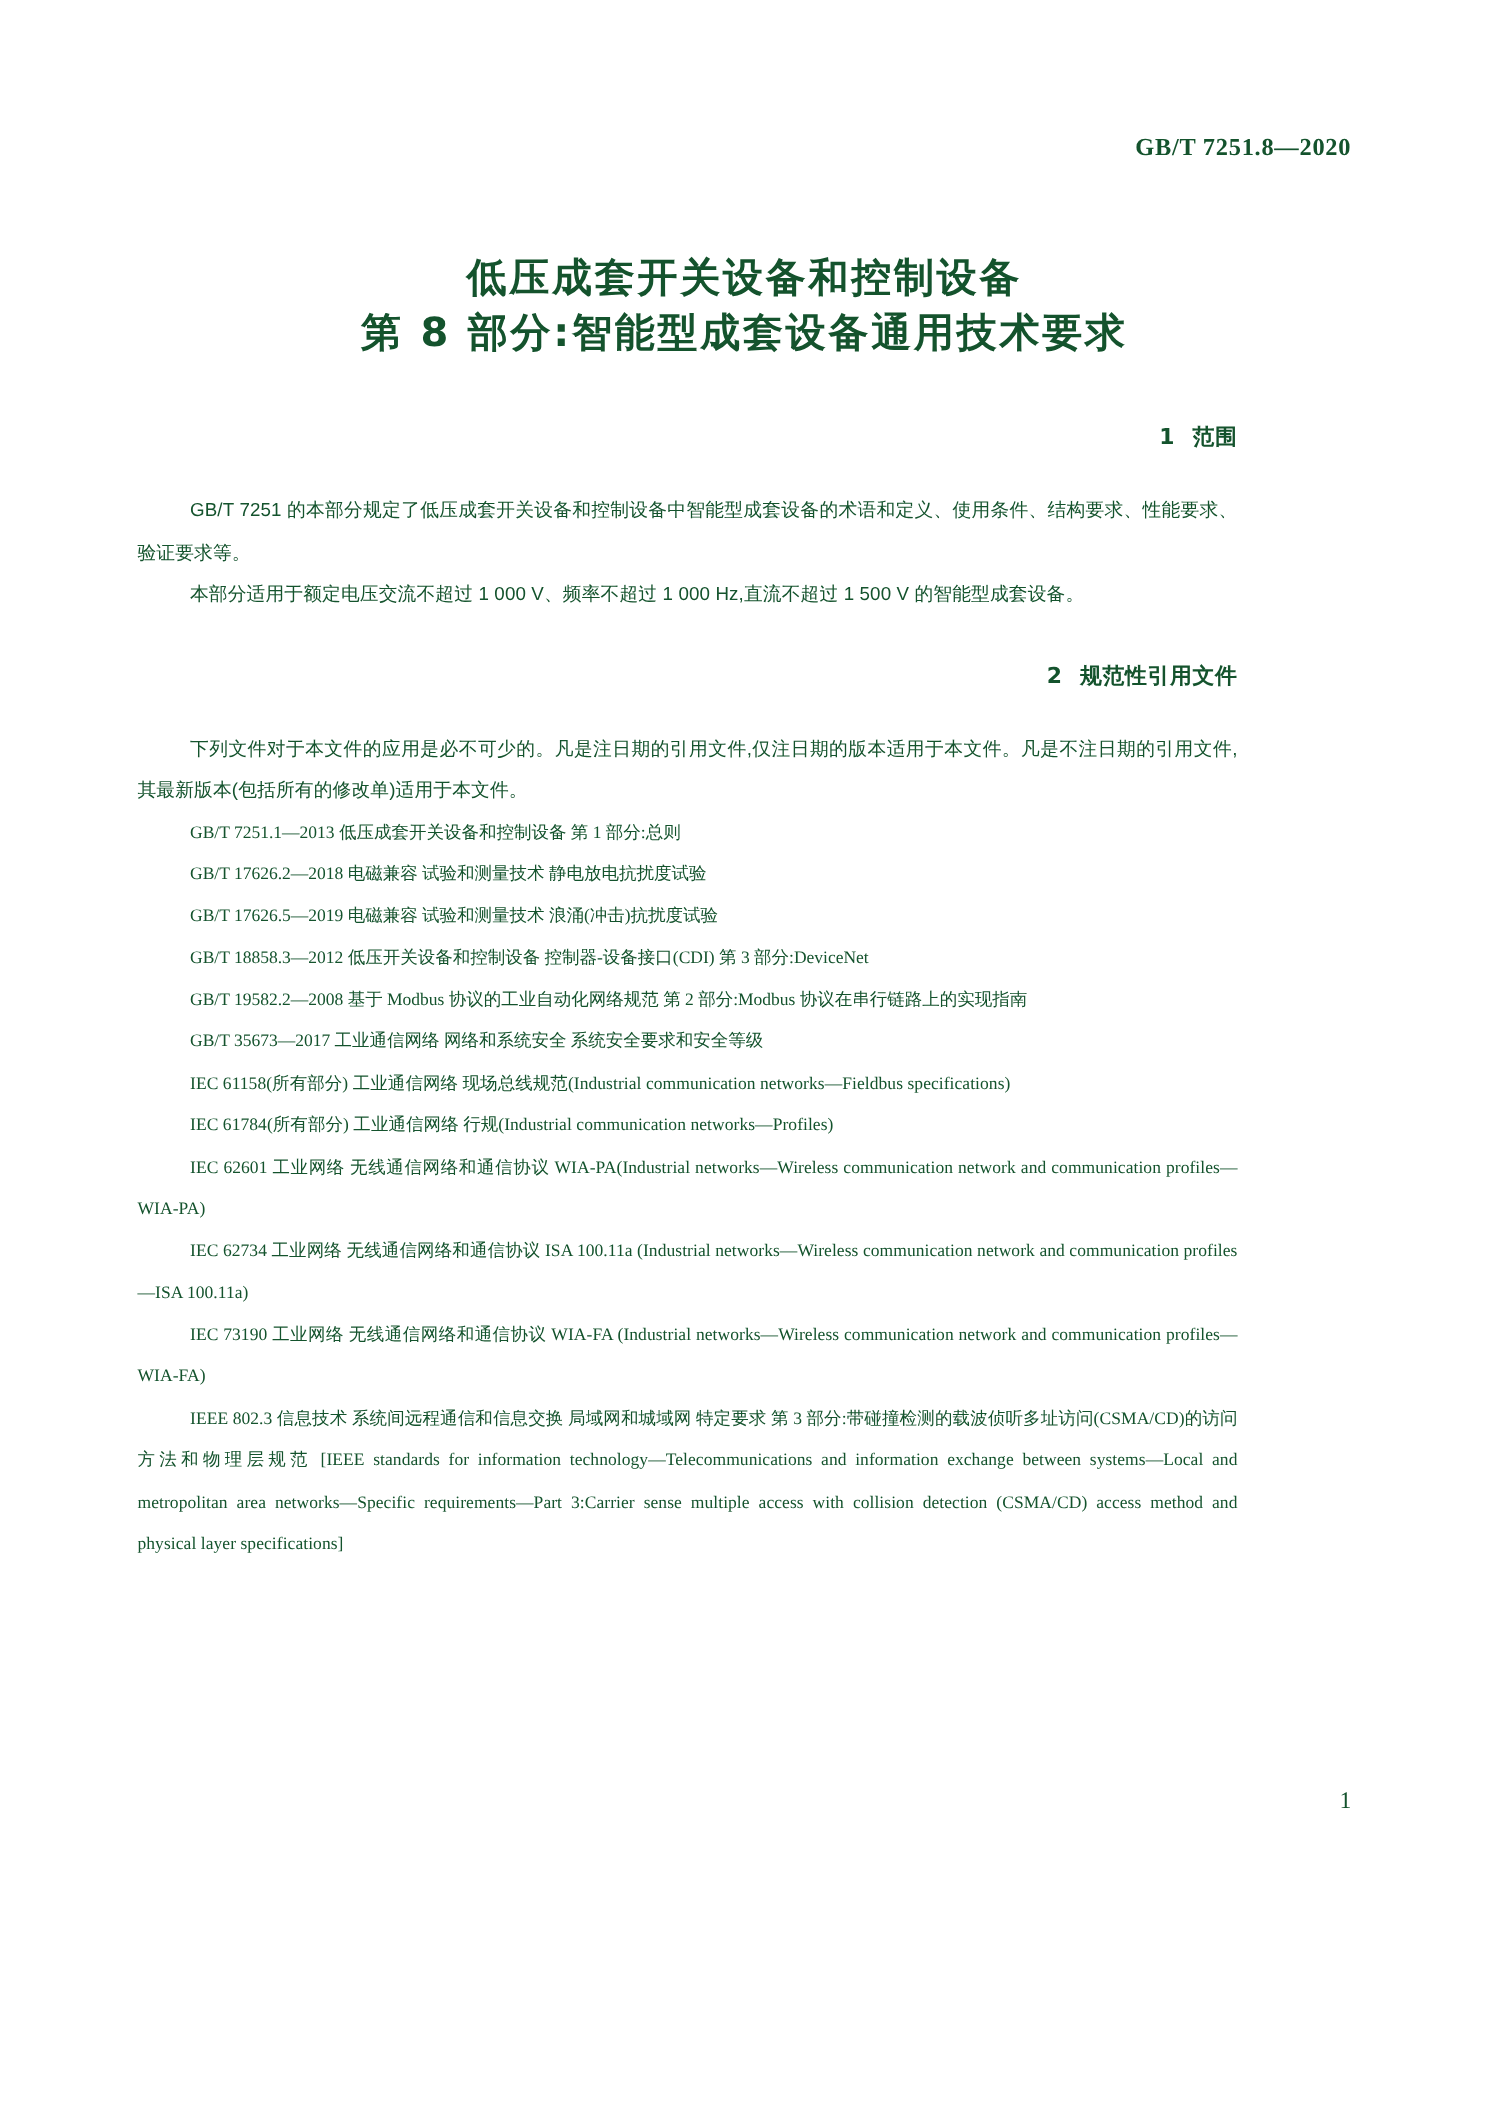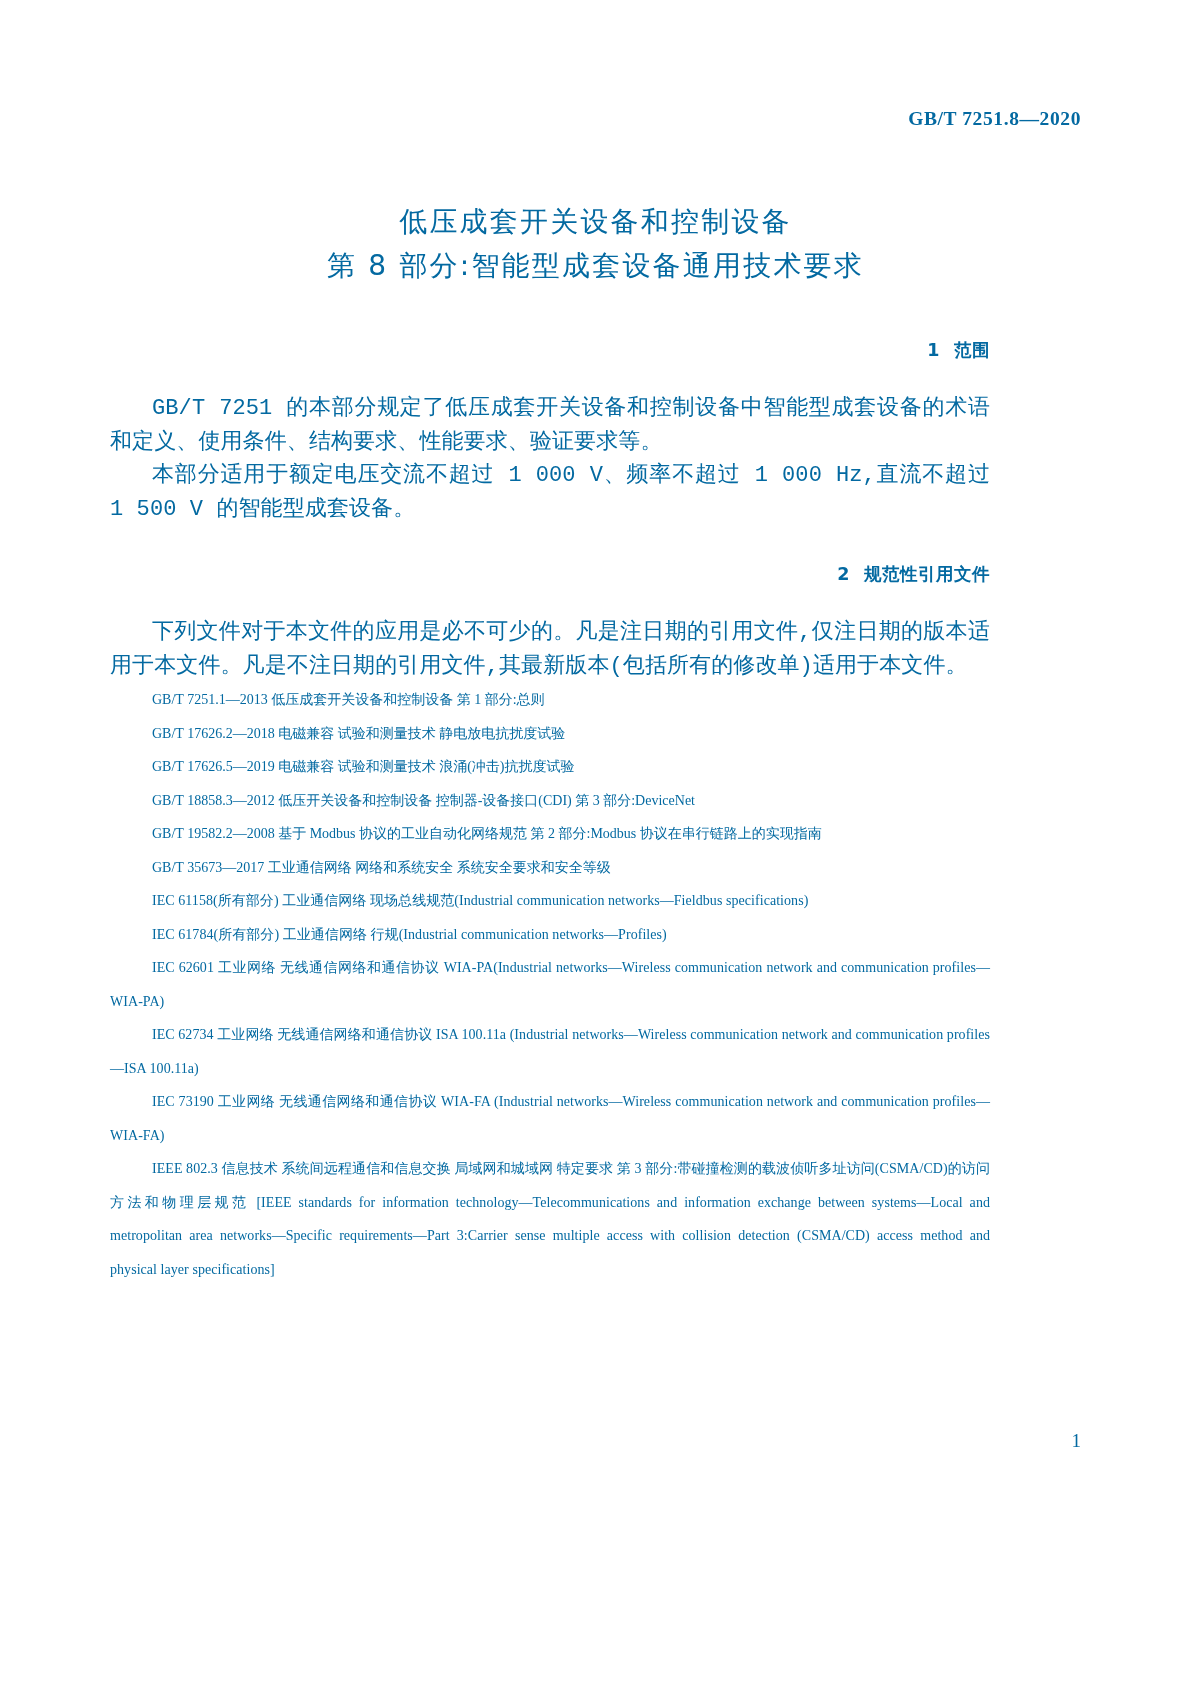--- a/index.html
+++ b/index.html
@@ -7,21 +7,21 @@
     padding: 0;
     background: #ffffff;
   }
   .page {
     position: relative;
     width: 1191px;
     height: 1684px;
     background: #ffffff;
     margin: 0 auto;
     font-family: "Liberation Serif", "DejaVu Serif", serif;
-    color: #0369a1;
+    color: #14532d;
     overflow: hidden;
   }
 
   
   .running-header {
     position: absolute;
     top: 108px;
     left: 110px;
     right: 110px;
     height: 26px;
@@ -35,22 +35,22 @@
   
   .title-block {
     position: absolute;
     top: 200px;
     left: 110px;
     right: 110px;
     text-align: center;
   }
   .doc-title-line {
     font-family: "DejaVu Sans", "Liberation Sans", sans-serif;
-    font-weight: normal;
-    font-size: 28px;
+    font-weight: bold;
+    font-size: 32px;
     letter-spacing: 2.2px;
     line-height: 44px;
     white-space: nowrap;
   }
 
   
   .content {
     position: absolute;
     top: 338px;
     left: 110px;
@@ -66,22 +66,22 @@
     padding: 0;
     line-height: 24px;
     text-align: right;
   }
   h2.clause .num { margin-right: 14px; }
 
   .gap-after-heading { height: 30px; }
   .gap-before-heading { height: 36px; }
 
   p.body {
-    font-family: Liberation Mono, monospace;
-    font-size: 22px;
+    font-family: Liberation Sans, sans-serif;
+    font-size: 15px;
     line-height: 33.5px;
     margin: 0;
     padding: 0;
     text-align: justify;
     text-justify: inter-ideograph;
     letter-spacing: 0.1px;
   }
   p.indent { text-indent: 42px; }
 
   

